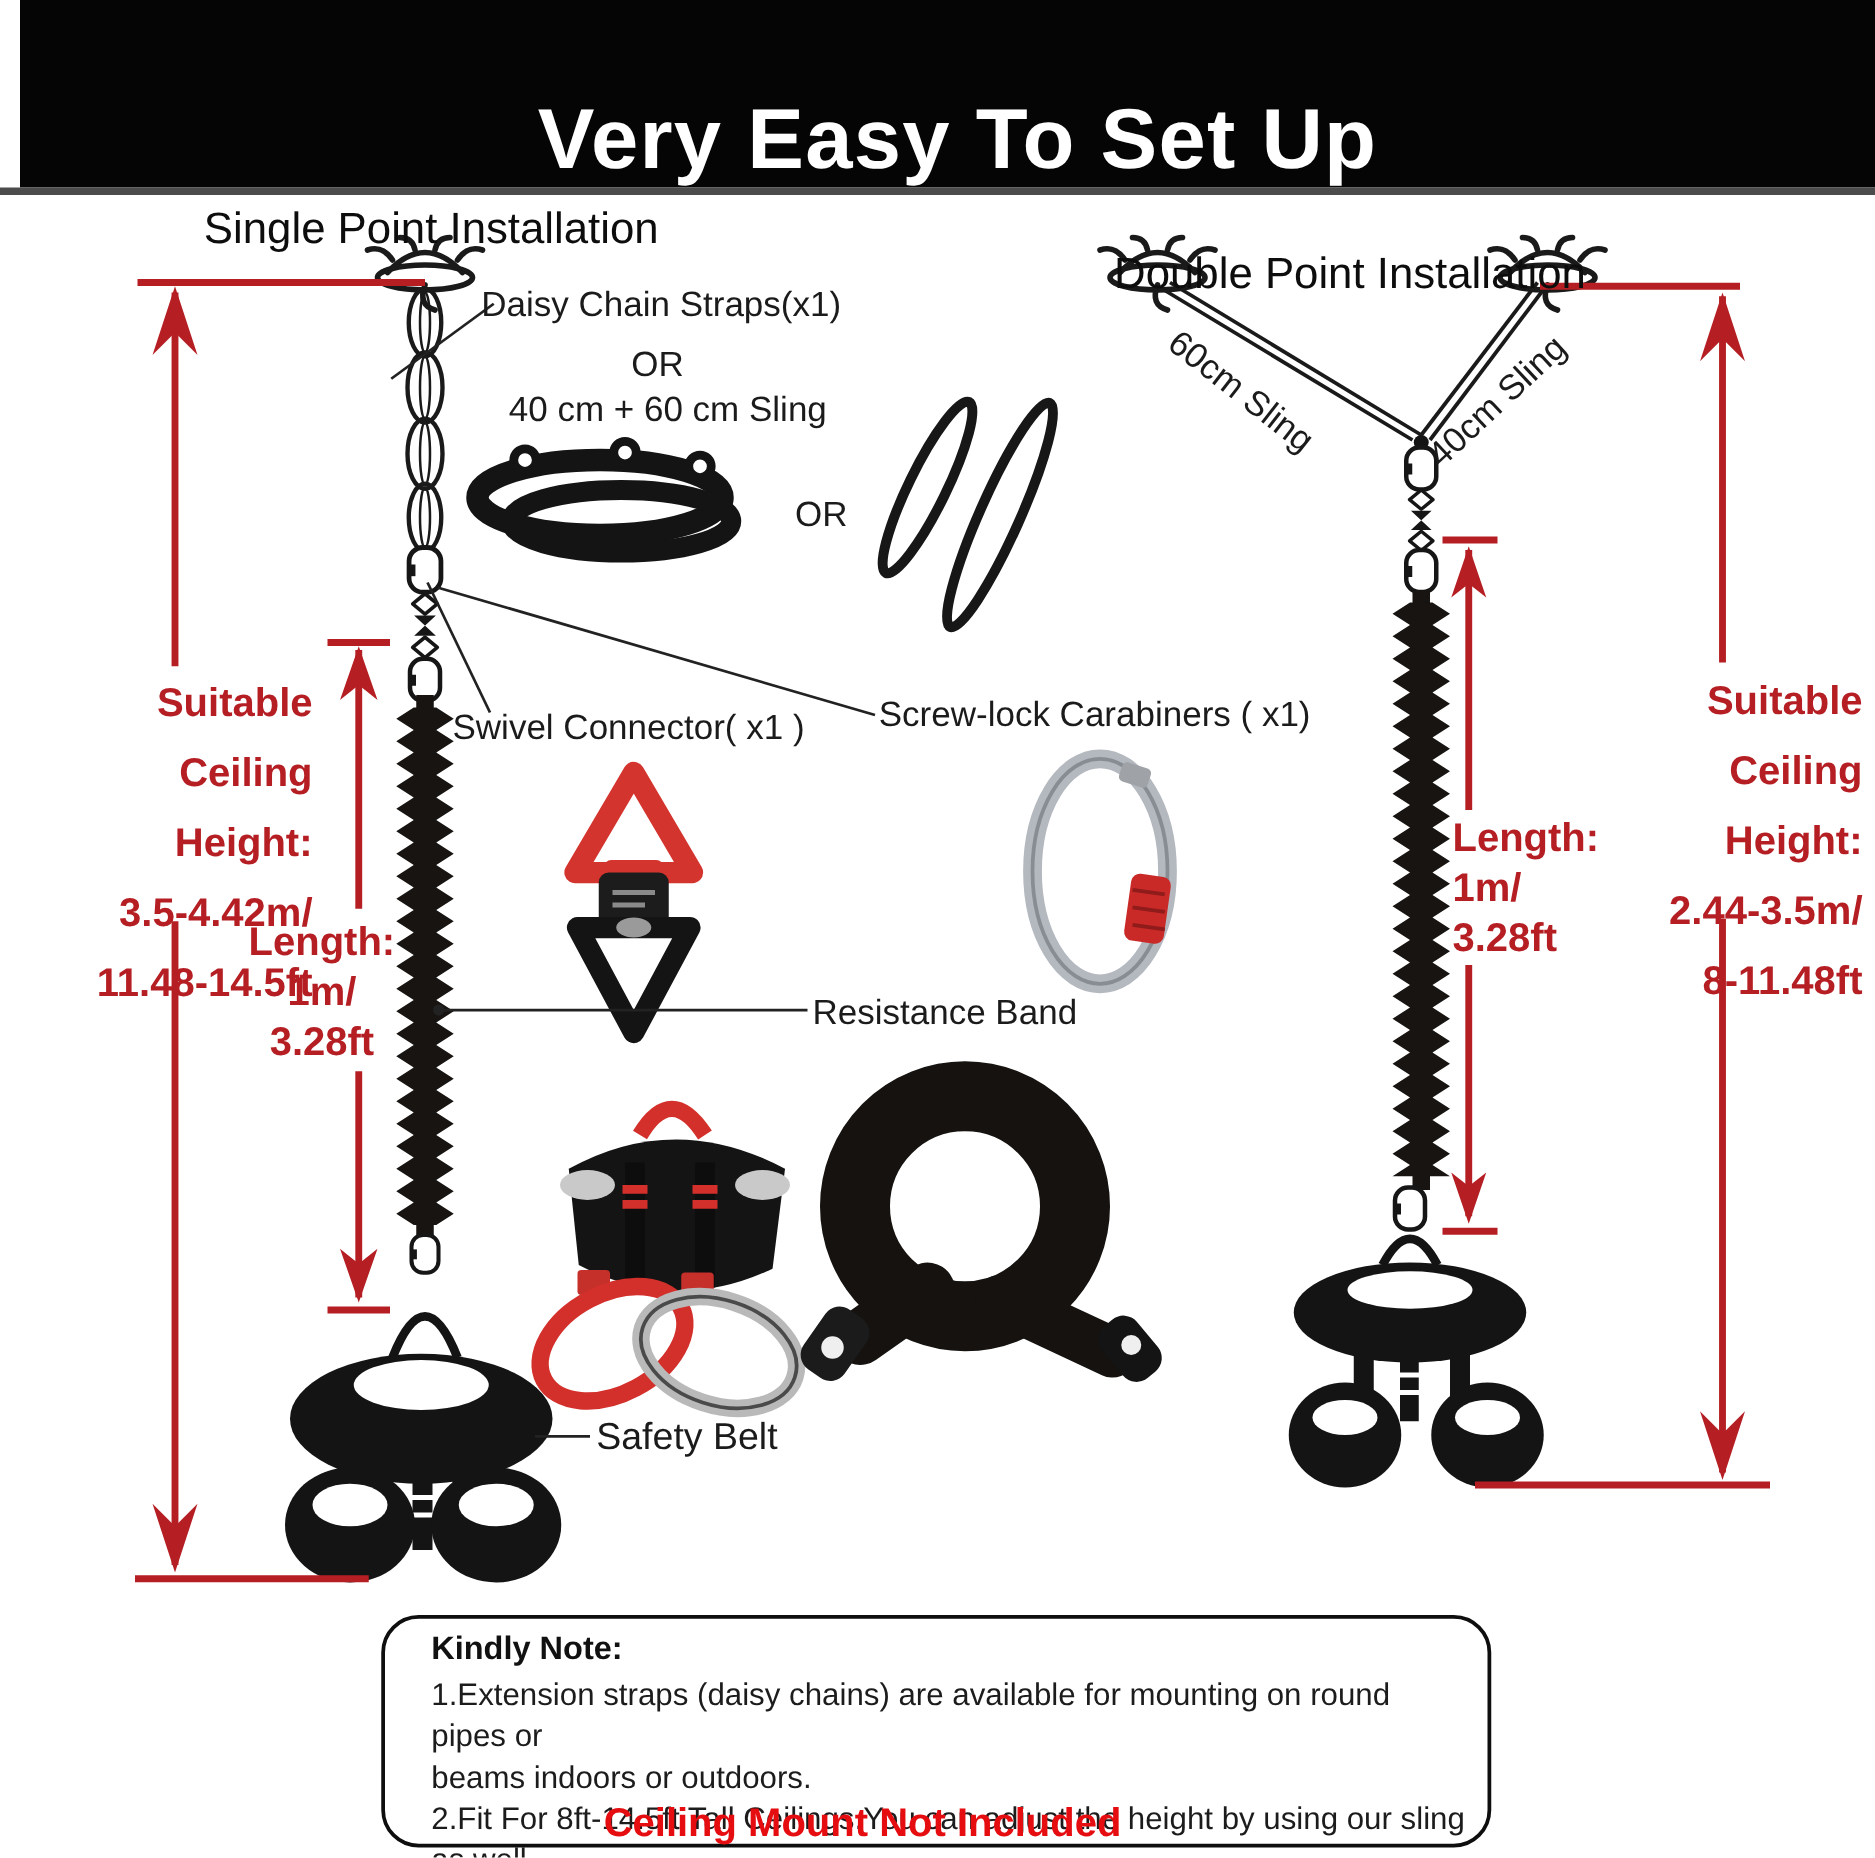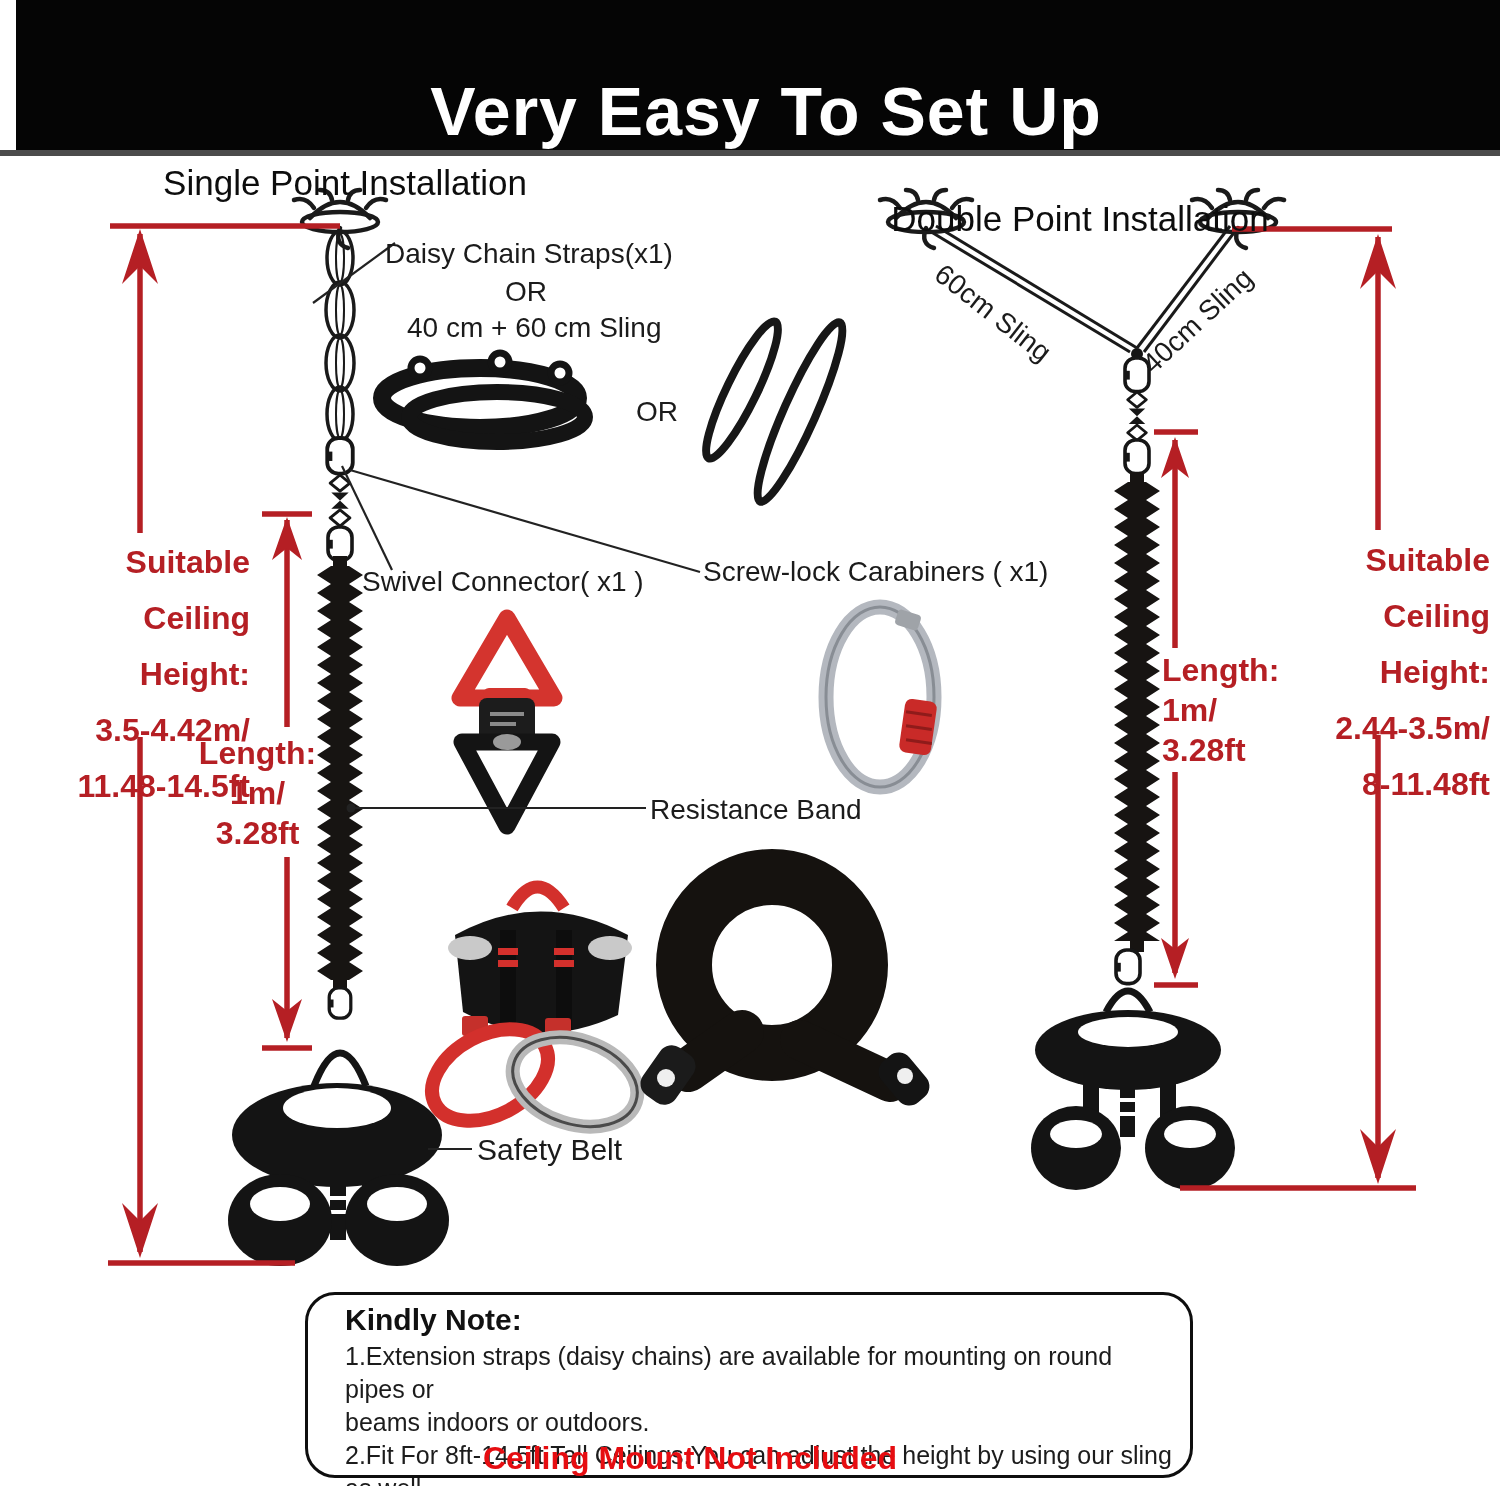--- a/index.html
+++ b/index.html
@@ -11,21 +11,21 @@
        display:flex;align-items:flex-end;justify-content:center;}
   .hdr h1{margin:0;color:#fff;font-size:68px;font-weight:bold;letter-spacing:1px;}
   .hdr-strip{left:0;top:150px;width:1500px;height:6px;background:#4c4c4c;}
   .sec-title{font-size:35px;font-weight:normal;color:#0d0d0d;text-align:center;}
   .lbl{font-size:28px;color:#1b1b1b;white-space:nowrap;}
   .red{color:#b51f24;font-weight:bold;white-space:pre-line;}
   .ceil{font-size:32px;line-height:56px;text-align:right;}
   .len{font-size:32px;line-height:40px;}
   .note-box{left:305px;top:1292px;width:888px;height:186px;border:3px solid #0e0e0e;
             border-radius:30px;box-sizing:border-box;background:#fff;}
-  .note-title{left:345px;top:1303px;font-size:30px;font-weight:bold;color:#111;}
+  .note-title{left:345px;top:1303px;font-size:26px;font-weight:bold;color:#111;}
   .note-body{left:345px;top:1340px;width:830px;font-size:25px;line-height:33px;
              color:#1c1c1c;white-space:pre-line;}
   .note-warn{left:340px;top:1440px;width:700px;text-align:center;
              font-size:32px;font-weight:bold;color:#e60d11;white-space:nowrap;}
   .rot60{transform:rotate(38deg);transform-origin:left top;}
   .rot40{transform:rotate(-43deg);transform-origin:left bottom;}
 </style>
 </head>
 <body>
 
@@ -217,21 +217,21 @@
 </svg>
 
 <header class="abs hdr">
   <h1>Very Easy To Set Up</h1>
 </header>
 <div class="abs hdr-strip"></div>
 
 <div class="abs sec-title" style="left:85px;top:163px;width:520px;">Single Point Installation</div>
 <div class="abs sec-title" style="left:830px;top:168px;width:500px;margin-top:31px;">Double Point Installation</div>
 
-<div class="abs lbl" style="left:385px;top:238px;">Daisy Chain Straps(x1)</div>
+<div class="abs lbl" style="left:385px;top:228px;">Daisy Chain Straps(x1)</div>
 <div class="abs lbl" style="left:505px;top:276px;">OR</div>
 <div class="abs lbl" style="left:407px;top:312px;">40 cm + 60 cm Sling</div>
 <div class="abs lbl" style="left:636px;top:396px;">OR</div>
 <div class="abs lbl" style="left:362px;top:566px;">Swivel Connector( x1 )</div>
 <div class="abs lbl" style="left:703px;top:556px;">Screw-lock Carabiners ( x1)</div>
 <div class="abs lbl" style="left:650px;top:794px;">Resistance Band</div>
 <div class="abs lbl" style="left:477px;top:1133px;font-size:30px;text-align:right;">Safety Belt</div>
 <div class="abs lbl rot60" style="left:948px;top:258px;">60cm Sling</div>
 <div class="abs lbl rot40" style="left:1158px;top:348px;">40cm Sling</div>
 

